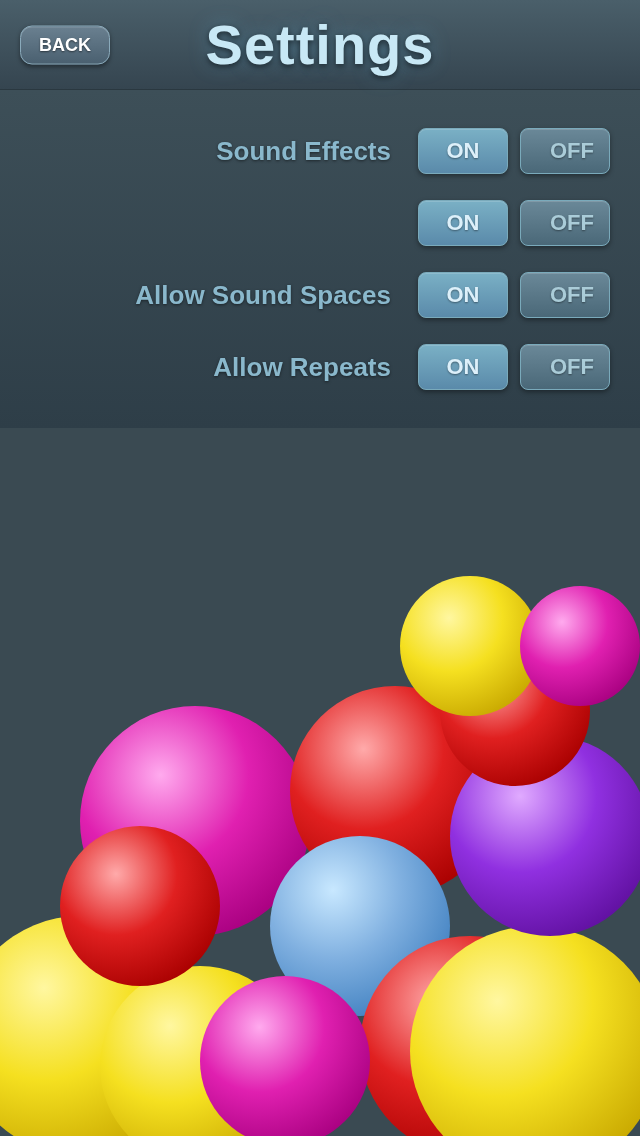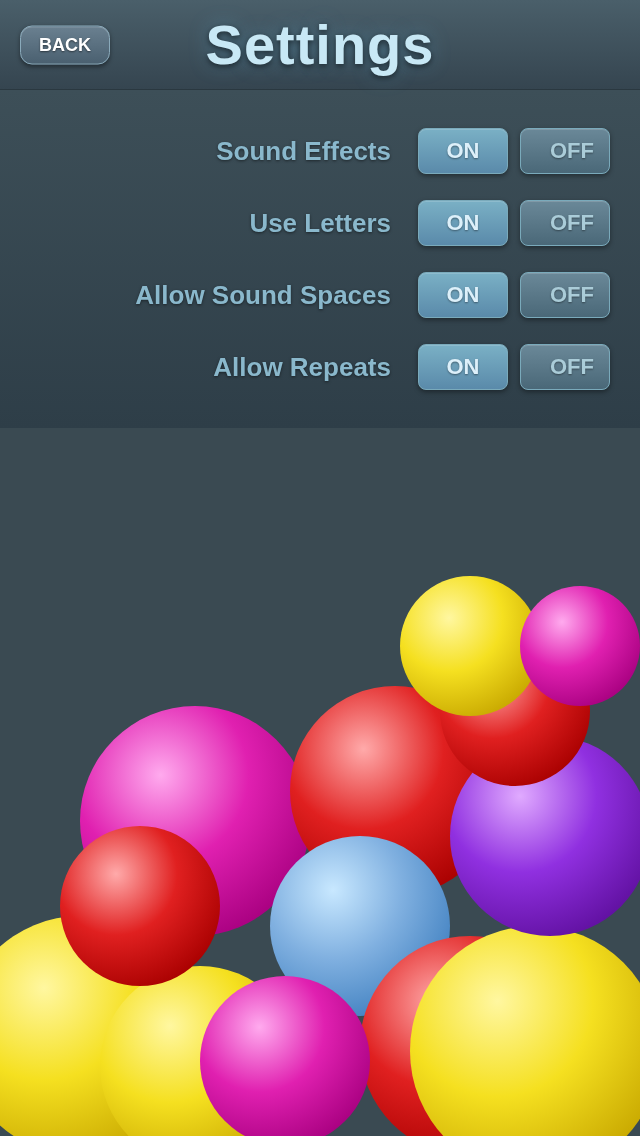--- a/index.html
+++ b/index.html
@@ -245,21 +245,20 @@
 
 <div class="settings-area">
 
   <div class="setting-row">
     <span class="setting-label">Sound Effects</span>
     <button class="toggle-btn on">ON</button>
     <button class="toggle-btn off">OFF</button>
   </div>
 
   <div class="setting-row">
-    <span class="setting-label">Use Letters</span>
     <button class="toggle-btn on">ON</button>
     <button class="toggle-btn off">OFF</button>
   </div>
 
   <div class="setting-row">
     <span class="setting-label">Allow Sound Spaces</span>
     <button class="toggle-btn on">ON</button>
     <button class="toggle-btn off">OFF</button>
   </div>
 

